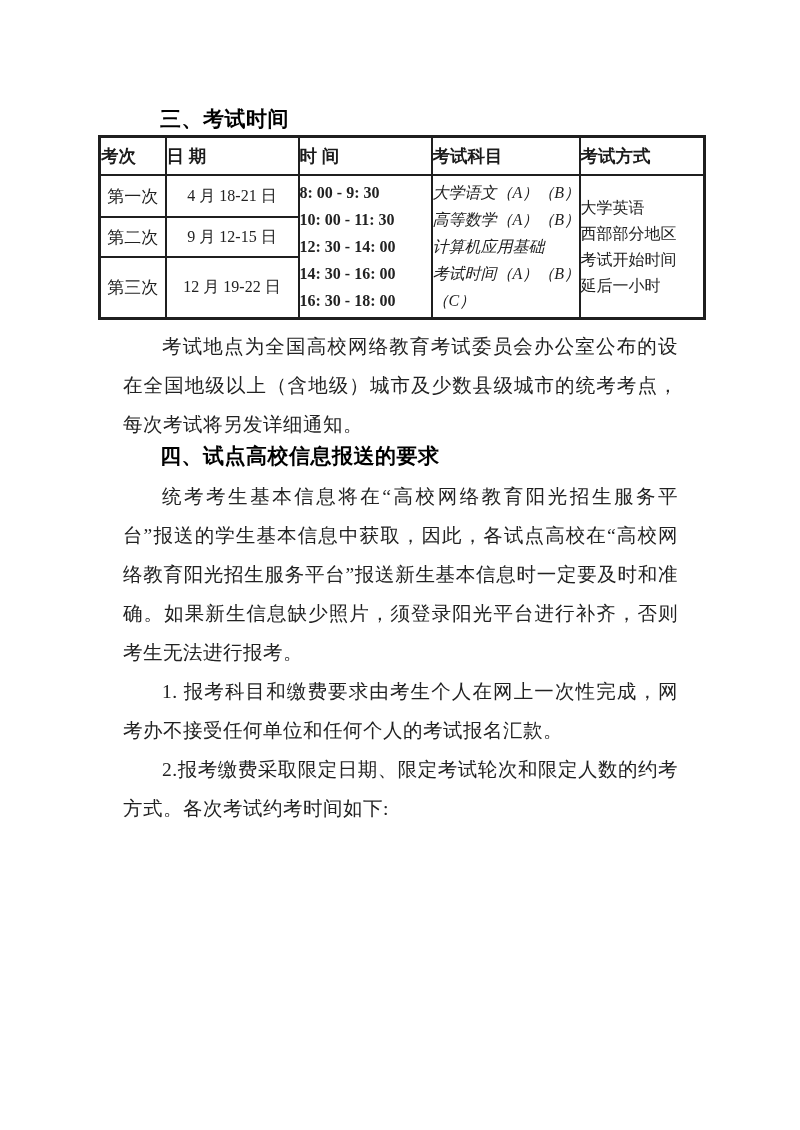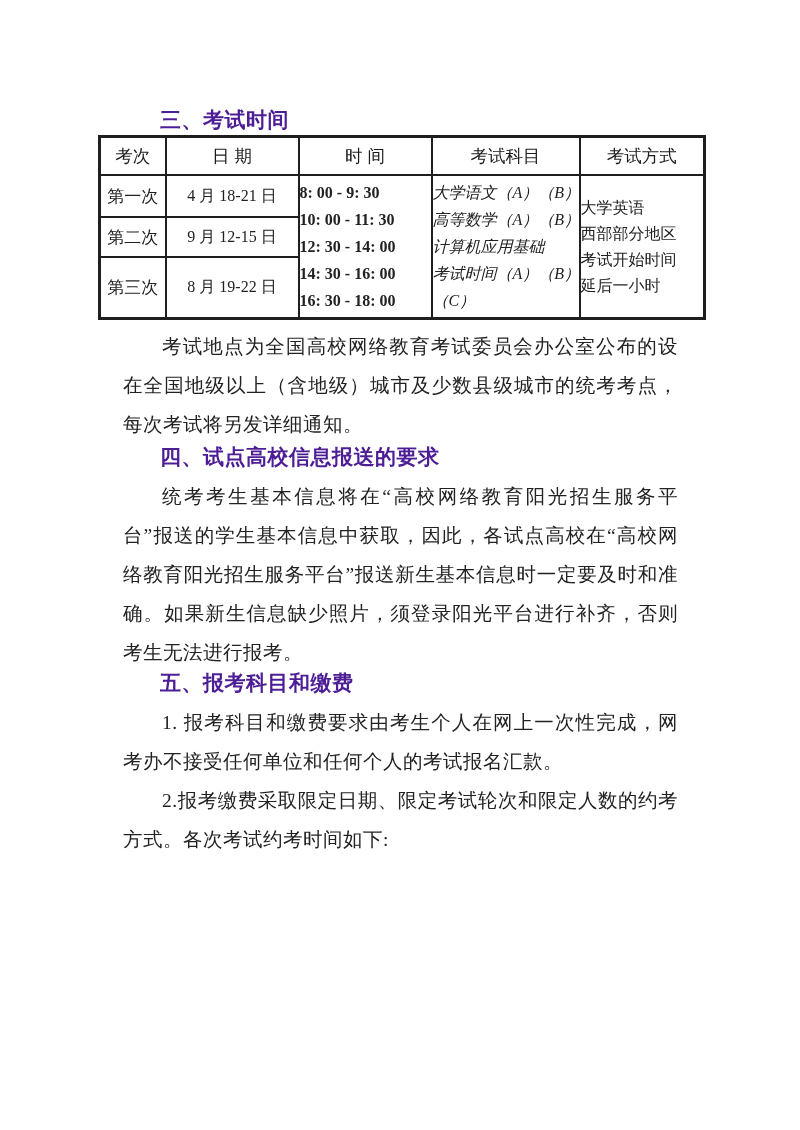--- a/index.html
+++ b/index.html
@@ -20,25 +20,25 @@
   }
   .content {
     position: absolute;
     left: 98px;
     top: 0;
     width: 605px;
     padding-top: 101px;
   }
   .sec-heading {
     margin: 0 0 0 62px;
-    font-family: Liberation Serif, serif;
+    font-family: Liberation Mono, monospace;
     font-weight: bold;
     font-size: 21px;
     line-height: 39px;
-    color: #4c1d95;
+    color: #000000;
     letter-spacing: 0.5px;
   }
   .sec-heading.pull6 { margin-top: -6px; }
   .sec-heading.pull8 { margin-top: -8px; }
   .body-para {
     margin: 0;
     padding: 0 25px;
     font-family: "Liberation Serif", "DejaVu Serif", serif;
     font-size: 19.5px;
     line-height: 39px;
@@ -56,23 +56,23 @@
     border: 3px solid #1f1f1f;
   }
   table.exam-table th, table.exam-table td {
     border: 2px solid #1f1f1f;
     padding: 0;
     overflow: hidden;
   }
   th.hdr {
     height: 36px;
     font-family: "Liberation Sans", "DejaVu Sans", sans-serif;
-    font-weight: normal;
+    font-weight: bold;
     font-size: 17.5px;
-    text-align: center;
+    text-align: left;
     vertical-align: middle;
     color: #1b1b1b;
     white-space: nowrap;
   }
   td.round-cell {
     font-family: "Liberation Serif", "DejaVu Serif", serif;
     font-size: 17px;
     text-align: center;
     vertical-align: middle;
     white-space: nowrap;
@@ -148,28 +148,27 @@
             <div class="line">考试开始时间</div>
             <div class="line">延后一小时</div>
           </td>
         </tr>
         <tr class="r2">
           <td class="round-cell">第二次</td>
           <td class="date-cell">9 月 12-15 日</td>
         </tr>
         <tr class="r3">
           <td class="round-cell">第三次</td>
-          <td class="date-cell">8 月 19-22 日</td>
+          <td class="date-cell">12 月 19-22 日</td>
         </tr>
       </tbody>
     </table>
 
     <p class="body-para">考试地点为全国高校网络教育考试委员会办公室公布的设在全国地级以上（含地级）城市及少数县级城市的统考考点，每次考试将另发详细通知。</p>
 
     <h2 class="sec-heading pull6">四、试点高校信息报送的要求</h2>
     <p class="body-para">统考考生基本信息将在“高校网络教育阳光招生服务平台”报送的学生基本信息中获取，因此，各试点高校在“高校网络教育阳光招生服务平台”报送新生基本信息时一定要及时和准确。如果新生信息缺少照片，须登录阳光平台进行补齐，否则考生无法进行报考。</p>
 
-    <h2 class="sec-heading pull8">五、报考科目和缴费</h2>
     <p class="body-para">1. 报考科目和缴费要求由考生个人在网上一次性完成，网考办不接受任何单位和任何个人的考试报名汇款。</p>
     <p class="body-para">2.报考缴费采取限定日期、限定考试轮次和限定人数的约考方式。各次考试约考时间如下:</p>
 
   </div>
 </div>
 
 </body></html>

